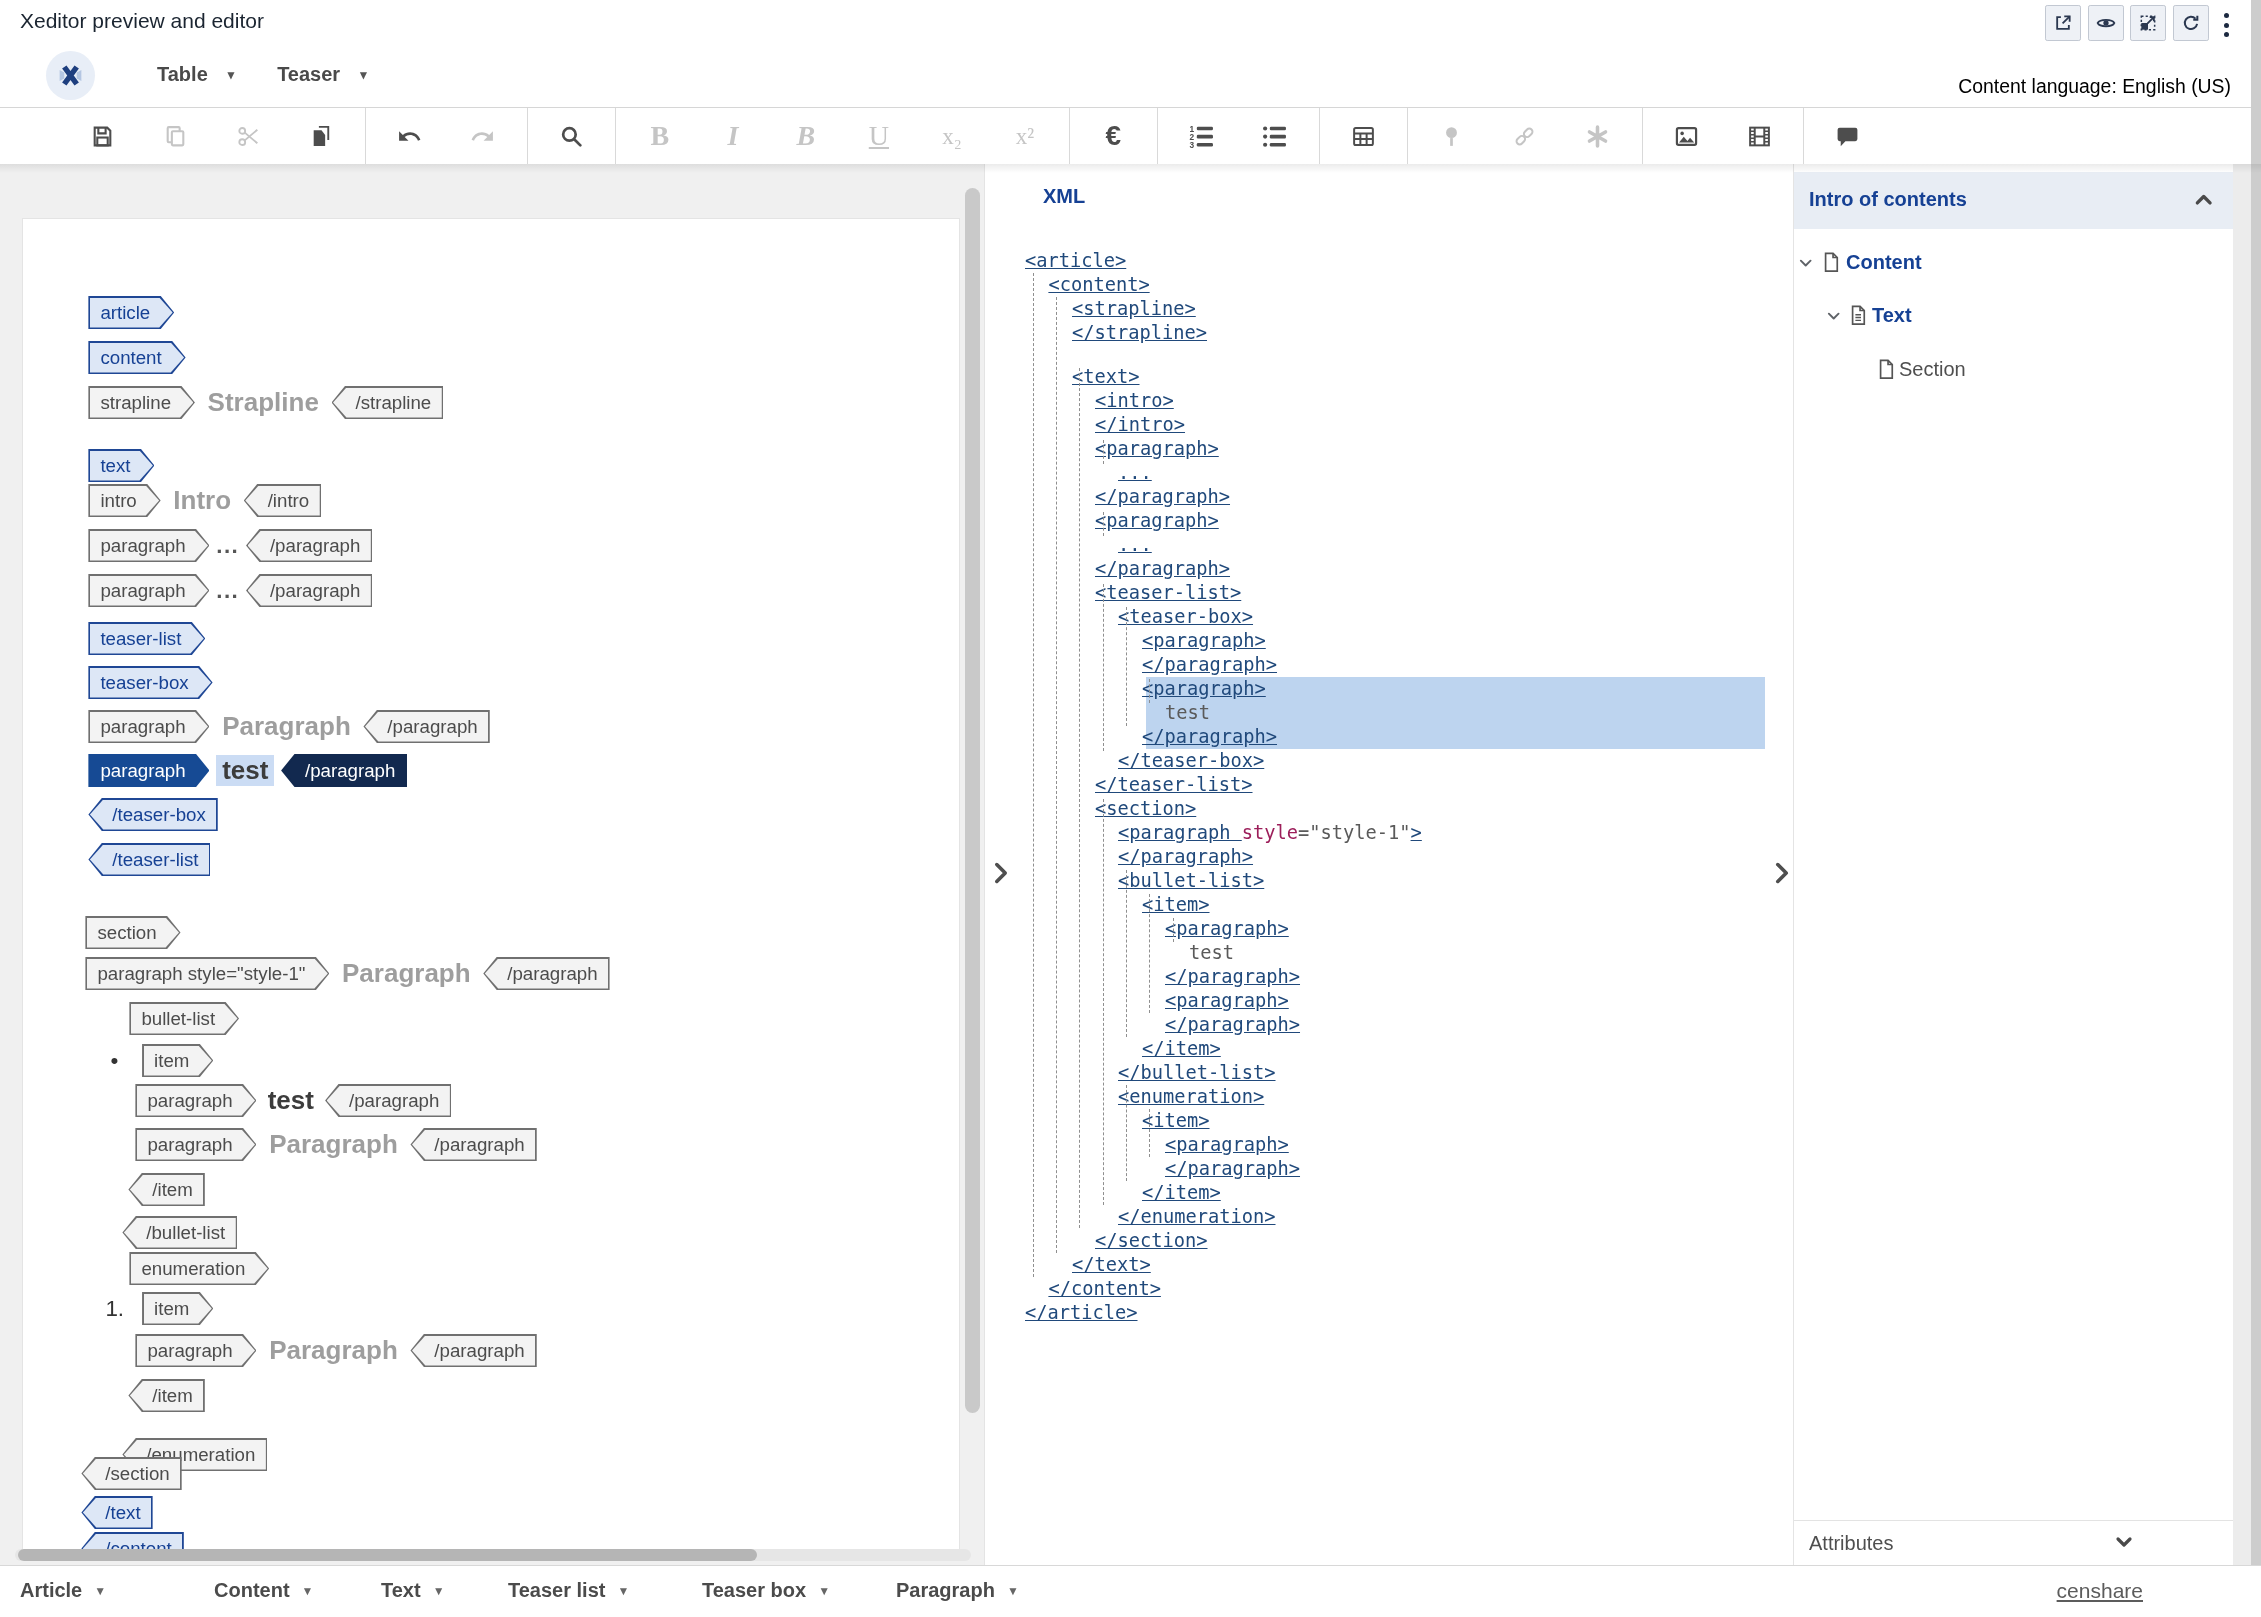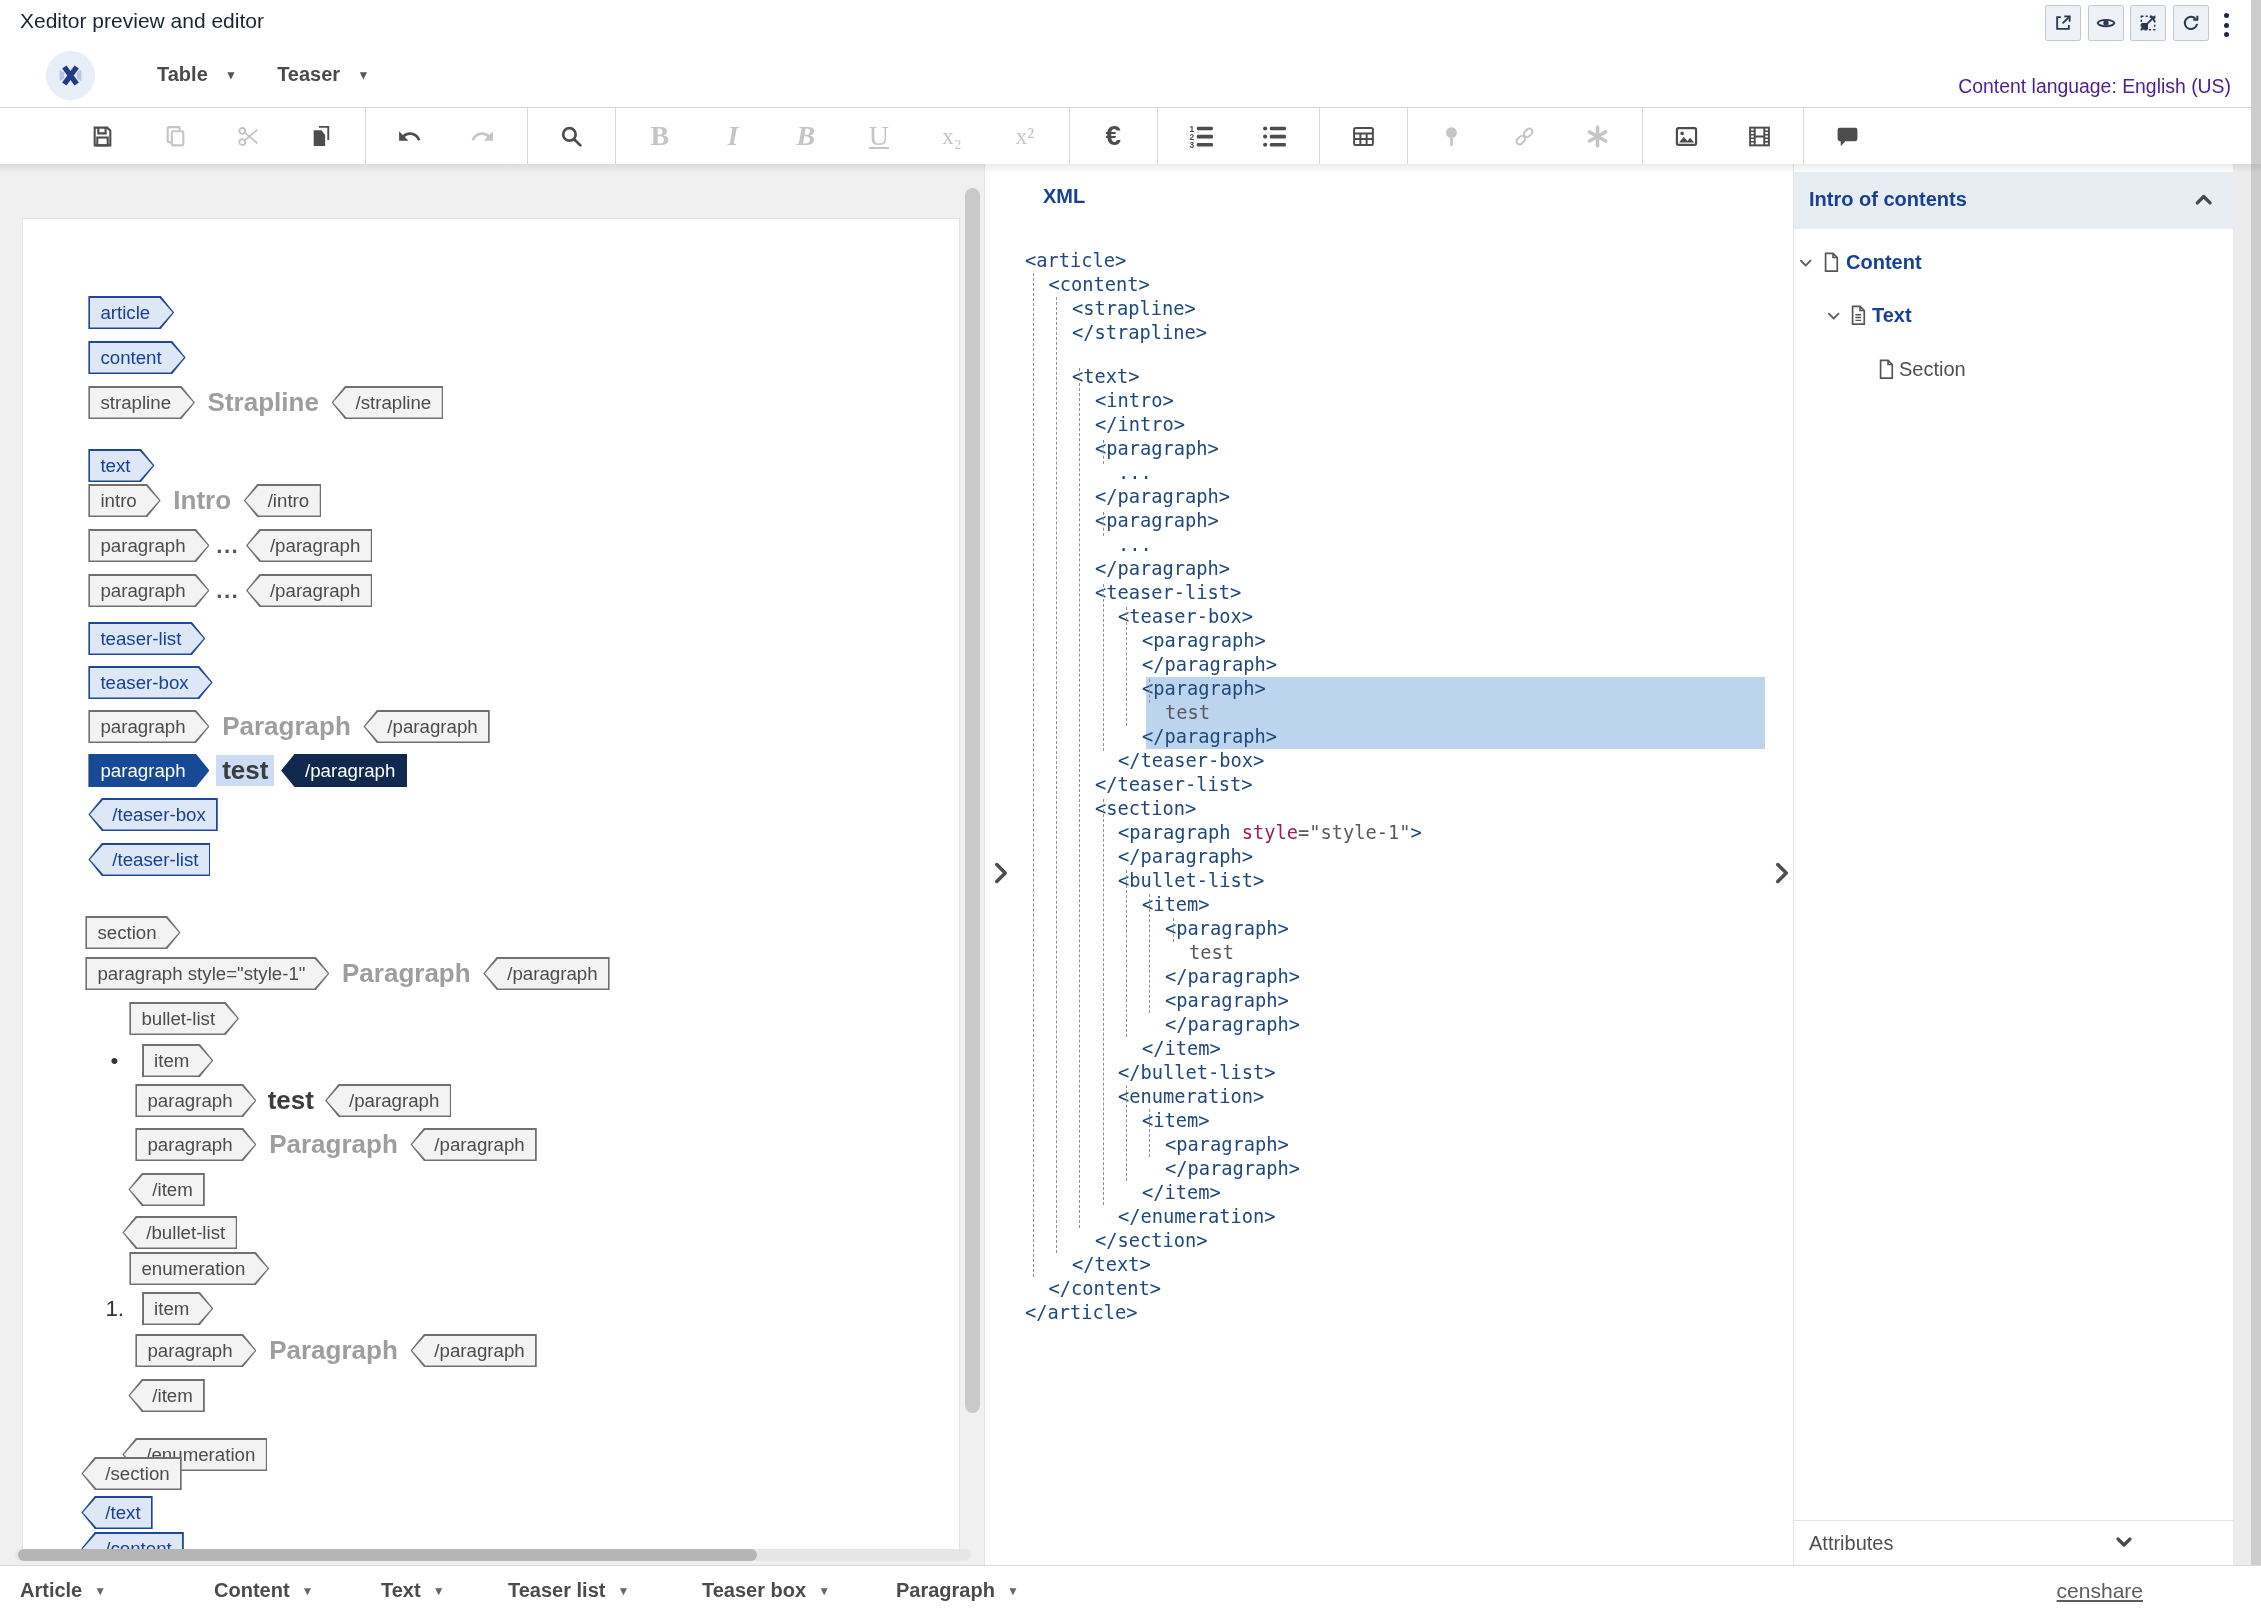--- a/index.html
+++ b/index.html
@@ -14,21 +14,21 @@
     display:flex;align-items:center;justify-content:center;color:#2b3850;box-sizing:border-box;}
   .win-btn svg{width:20px;height:20px;}
   #kebab{position:absolute;left:2215px;top:8.2px;width:22.4px;height:34px;display:flex;flex-direction:column;align-items:center;justify-content:center;gap:4.5px;}
   #kebab i{width:5.2px;height:5.2px;border-radius:50%;background:#1c2940;display:block;}
   
   #logo{position:absolute;left:46px;top:51px;width:49px;height:49px;border-radius:50%;background:#e8eef7;
     display:flex;align-items:center;justify-content:center;}
   #menu-items{position:absolute;left:157px;top:63px;display:flex;gap:43px;}
   .menu-item{font-size:20px;font-weight:600;color:#4a4a4a;display:flex;align-items:center;gap:20px;text-align:center;}
   .menu-item .tri{font-size:12.7px;color:#555;}
-  #lang-note{position:absolute;right:30px;top:75px;font-size:19.4px;color:#4c1d95;}
+  #lang-note{position:absolute;right:30px;top:75px;font-size:19.4px;color:#000000;}
   
   #toolbar{position:absolute;left:0;right:0;top:107px;height:56px;background:#fff;
     border-top:0.7px solid #d6d6d6;border-bottom:0.7px solid #d2d2d2;display:flex;align-items:center;padding-left:81px;box-sizing:content-box;}
   .tb-group{display:flex;align-items:center;gap:30px;}
   .tb-div{width:0.7px;align-self:stretch;background:#d9d9d9;margin:0 22.4px;}
   .tb-btn{width:43px;height:56px;display:flex;align-items:center;justify-content:center;color:#4d4d4d;}
   .tb-btn.disabled{color:#c5c5c5;}
   .tb-btn svg{width:25px;height:25px;}
   .ltr{font-family:"Liberation Serif",serif;font-size:28px;font-weight:700;line-height:1;}
   .ltr.it{font-style:italic;}
@@ -66,21 +66,21 @@
   #gap1{left:984px;width:31px;border-left:0.7px solid #e4e4e4;border-right:0.7px solid #e4e4e4;}
   #gap2{left:1771px;width:22.4px;border-right:0.7px solid #e4e4e4;}
   .gap-chev{position:absolute;top:694px;left:50%;transform:translateX(-50%);width:25.4px;height:30px;color:#4f4f4f;}
   .gap-chev svg{width:25.4px;height:30px;}
   
   #xml-panel{position:absolute;left:1016px;width:756px;top:0;bottom:0;background:#fff;box-sizing:border-box;}
   #xml-title{position:absolute;left:27px;top:21px;font-size:20px;font-weight:700;color:#164194;}
   #xml-code{position:absolute;left:9px;top:85px;right:7.5px;font-family:"DejaVu Sans Mono",monospace;font-size:18.7px;line-height:24px;color:#20497b;}
   .xline{height:24px;white-space:pre;position:relative;z-index:1;}
   .xline.hl{background:linear-gradient(90deg,rgba(0,0,0,0) 121px,#bdd4ef 121px);}
-  .xtag{color:#20497b;} .xattr{color:#9c1e5a;} .xval{color:#5a5a5a;} .xpun{color:#5a5a5a;} .xtxt{color:#5a5a5a;}
+  .xtag{color:#20497b;text-decoration:underline;} .xattr{color:#9c1e5a;} .xval{color:#5a5a5a;} .xpun{color:#5a5a5a;} .xtxt{color:#5a5a5a;}
   .guide{position:absolute;width:0;border-left:1.5px dashed #8f8f8f;z-index:2;}
   
   #toc-panel{position:absolute;left:1794px;width:439px;top:0;bottom:0;background:#fff;}
   #toc-header{position:absolute;left:0;right:0;top:7.5px;height:57px;background:#e8edf4;}
   #toc-title{position:absolute;left:15px;top:16.4px;font-size:20px;font-weight:700;color:#164194;}
   #toc-collapse{position:absolute;right:16.4px;top:15px;width:25.4px;height:25.4px;color:#4a4a4a;}
   #toc-tree .toc-row{position:absolute;height:27px;display:flex;align-items:center;}
   .toc-chev{width:19.4px;height:19.4px;color:#5f6368;position:absolute;}
   .toc-ico{width:22.4px;height:22.4px;color:#555;position:absolute;}
   .toc-label{font-size:20px;position:absolute;white-space:nowrap;}

